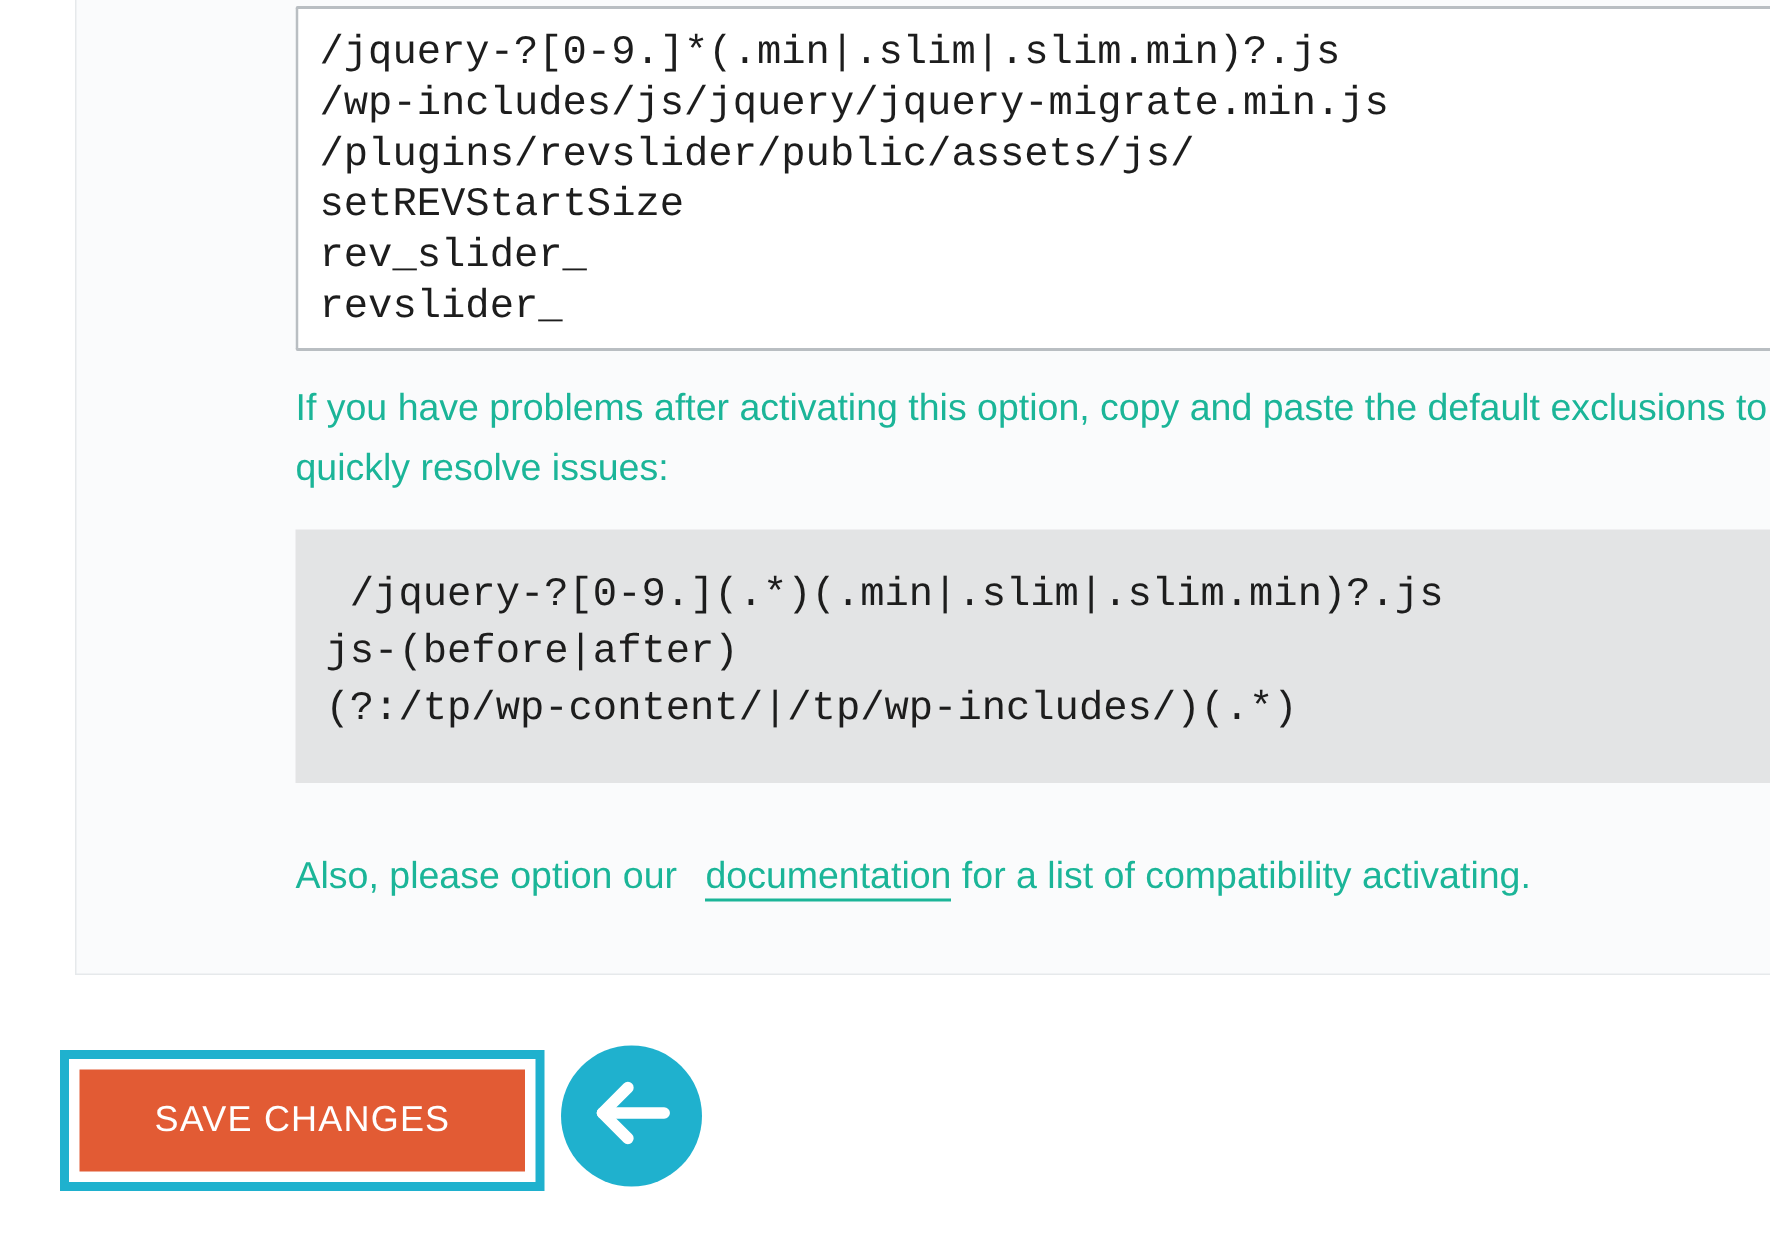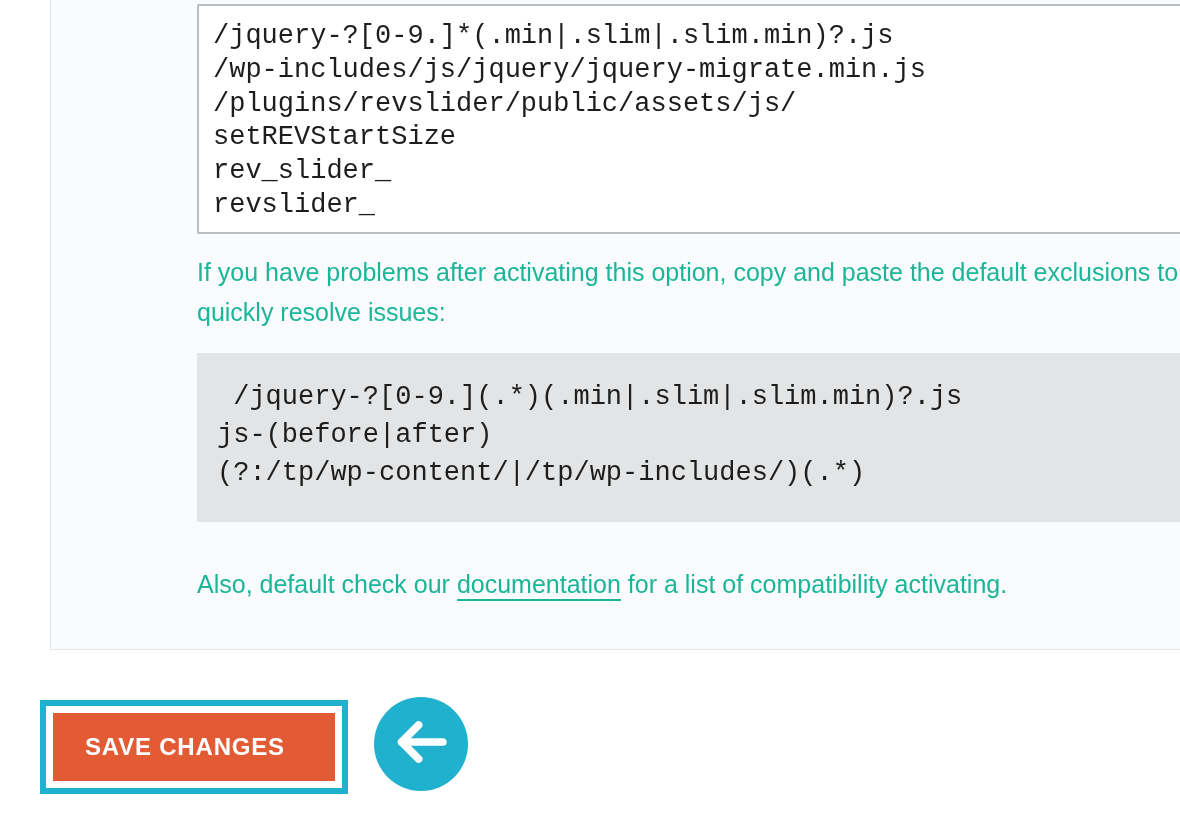--- a/index.html
+++ b/index.html
@@ -87,44 +87,45 @@
     line-height: 1.6;
     color: #1bb598;
   }
 
   .doc-link {
     color: #1bb598;
     text-decoration: none;
     border-bottom: 2px solid #1bb598;
     padding-bottom: 1px;
     cursor: pointer;
+    margin-left: 12px;
   }
 
   
   .save-wrap {
     position: absolute;
     top: 700px;
     left: 40px;
     padding: 7px;
     border: 6px solid #1fb1ce;
     background: #ffffff;
     display: inline-block;
   }
 
   .save-btn {
     display: inline-flex;
     align-items: center;
     justify-content: center;
     background: #e25b34;
     color: #ffffff;
     border: none;
-    font-weight: 700;
+    font-weight: 400;
     font-size: 24px;
     letter-spacing: 0.8px;
-    padding: 20px 50px 20px 32px;
+    padding: 20px 50px 20px 50px;
     cursor: pointer;
     font-family: inherit;
   }
 
   .arrow-badge {
     position: absolute;
     top: 697px;
     left: 374px;
     width: 94px;
     height: 94px;
@@ -153,21 +154,21 @@
 rev_slider_
 revslider_</textarea>
 
     <div class="helper-text">If you have problems after activating this option, copy and paste the default exclusions to quickly resolve issues:</div>
 
     <div class="code-block"> /jquery-?[0-9.](.*)(.min|.slim|.slim.min)?.js
 js-(before|after)
 (?:/tp/wp-content/|/tp/wp-includes/)(.*)</div>
 
     <div class="doc-text">
-      <span>Also, default check our </span><a class="doc-link">documentation</a><span> for a list of compatibility activating.</span>
+      <span>Also, please option our </span><a class="doc-link">documentation</a><span> for a list of compatibility activating.</span>
     </div>
 
   </div>
 
   <div class="save-wrap">
     <button class="save-btn">SAVE CHANGES</button>
   </div>
 
   <div class="arrow-badge">
     <span>

